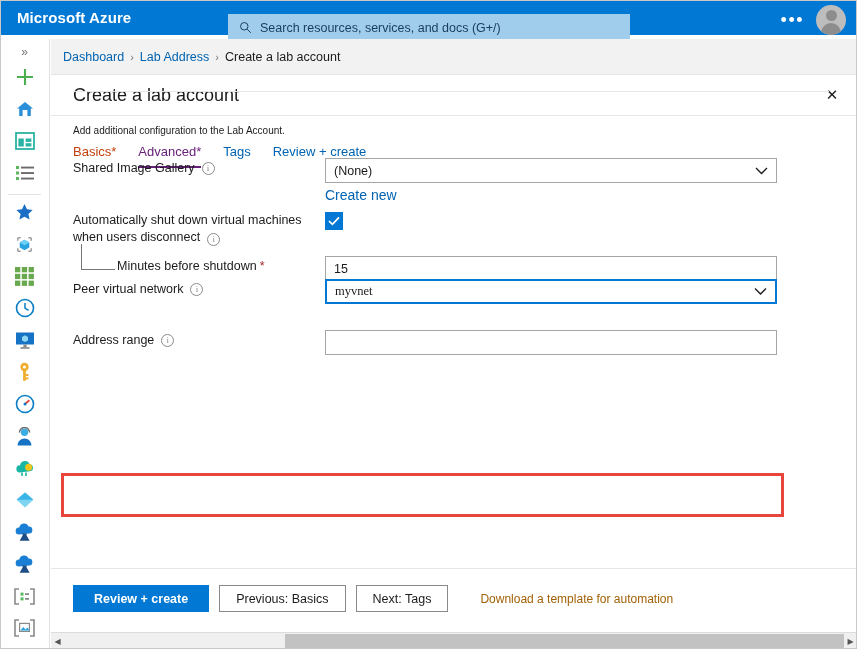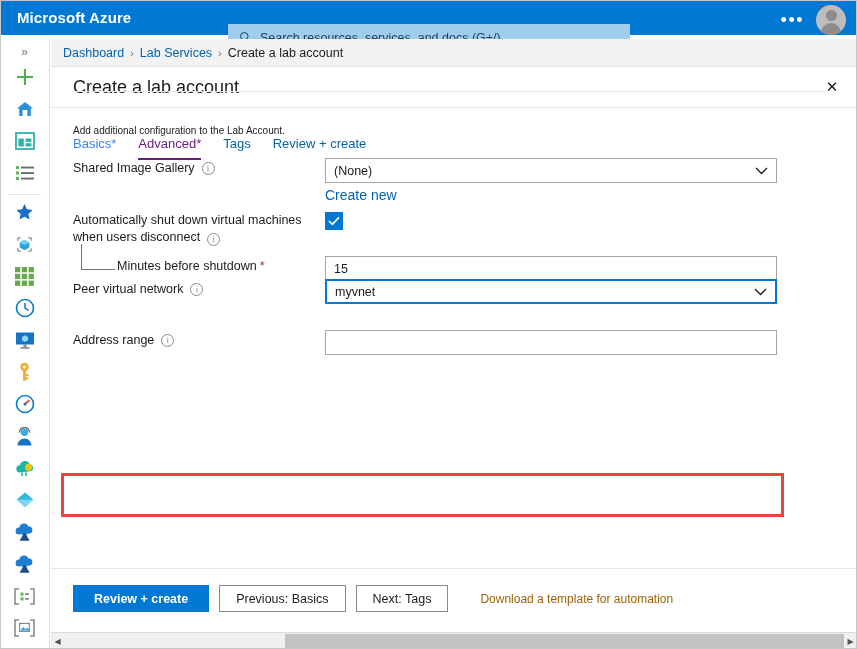--- a/index.html
+++ b/index.html
@@ -16,21 +16,21 @@
     position: absolute; left: 0; top: 0; width: 857px; height: 35px;
     background: #0078d4;
     display: flex; align-items: center;
   }
   #brand {
     color: #ffffff; font-size: 15px; font-weight: 600;
     margin-left: 17px; letter-spacing: .1px;
     white-space: nowrap;
   }
   #searchbox {
-    position: absolute; left: 228px; top: 24px; width: 402px; height: 27px;
+    position: absolute; left: 228px; top: 14px; width: 402px; height: 27px;
     background: #9fcdeb;
     display: flex; align-items: center;
     cursor: text;
   }
   #searchbox .mag { width: 22px; display:flex; align-items:center; justify-content:center; margin-left:6px;}
   #searchbox .ph {
     color: #1b3c5c; font-size: 12.5px; margin-left: 4px;
     white-space: nowrap;
   }
   #topbar-right {
@@ -71,21 +71,21 @@
     cursor: pointer;
   }
   .rail-sep { height: 1px; background: #e3e3e3; margin: 3px 8px; }
 
   
   #blade {
     position: absolute; left: 51px; top: 39px; width: 806px; height: 610px;
     background: #ffffff;
   }
   #breadcrumb {
-    height: 28px; background: #f2f2f2;
+    height: 36px; background: #f2f2f2;
     display: flex; align-items: center; padding-left: 12px;
     border-bottom: 1px solid #e4e4e4;
     font-size: 12.5px;
   }
   #breadcrumb a { color: #0063b1; text-decoration: none; cursor: pointer; white-space: nowrap;}
   #breadcrumb .sep { color: #767676; margin: 0 6px; font-size: 11px; }
   #breadcrumb .cur { color: #1b1b1b; white-space: nowrap;}
 
   #blade-head {
     height: 41px; position: relative;
@@ -106,21 +106,21 @@
   
   #tabs {
     display: flex; align-items: flex-end; height: 36px;
     margin: 16px 0 0 22px; position: relative;
   }
   .tab {
     font-size: 13px; padding: 0 0 7px 0; margin-right: 22px;
     cursor: pointer; white-space: nowrap; color: #0063b1;
     border-bottom: 2px solid transparent;
   }
-  .tab.dirty { color: #3b82f6; }
+  .tab.dirty { color: #c2410c; }
   .tab.active { color: #68217a; border-bottom-color: #68217a; font-weight: 400; }
   .tab .ast { color: inherit; }
   #tabs-rule {
     position: absolute; left: 22px; right: 28px; top: 52px;
     height: 1px; background: #e6e6e6;
   }
 
   
   #form { position: absolute; left: 0; top: 68px; right: 0; }
   #intro {
@@ -141,21 +141,21 @@
     margin-left: 7px; cursor: pointer; position: relative; top: 1px;
     line-height: 1;
   }
   .fieldwrap { position: absolute; left: 252px; top: 0; width: 452px; }
   .sel, .txt {
     width: 452px; height: 25px; border: 1px solid #a5a5a5;
     background: #ffffff; font-size: 12.5px; color: #1b1b1b;
     display: flex; align-items: center; padding: 0 8px;
     cursor: pointer; position: relative;
   }
-  .sel.focused { border: 2px solid #0078d4; }
+  .sel.focused { border: 2px solid #0078d4; font-family: Liberation Serif, serif; }
   .sel .chev {
     position: absolute; right: 8px; top: 50%; transform: translateY(-50%);
     color: #1b1b1b; pointer-events: none;
   }
   .linkish {
     color: #0063b1; font-size: 14px; margin-top: 4px;
     cursor: pointer; display: inline-block;
   }
 
   
@@ -425,21 +425,21 @@
       </svg>
     </span>
   </div>
 </div>
 
 <div id="blade">
 
   <div id="breadcrumb">
     <a>Dashboard</a>
     <span class="sep">›</span>
-    <a>Lab Services</a>
+    <a>Lab Address</a>
     <span class="sep">›</span>
     <span class="cur">Create a lab account</span>
   </div>
 
   <div id="blade-head">
     <div id="blade-title">Create a lab account</div>
     <div id="close-x">✕</div>
   </div>
 
   <div id="tabs">

